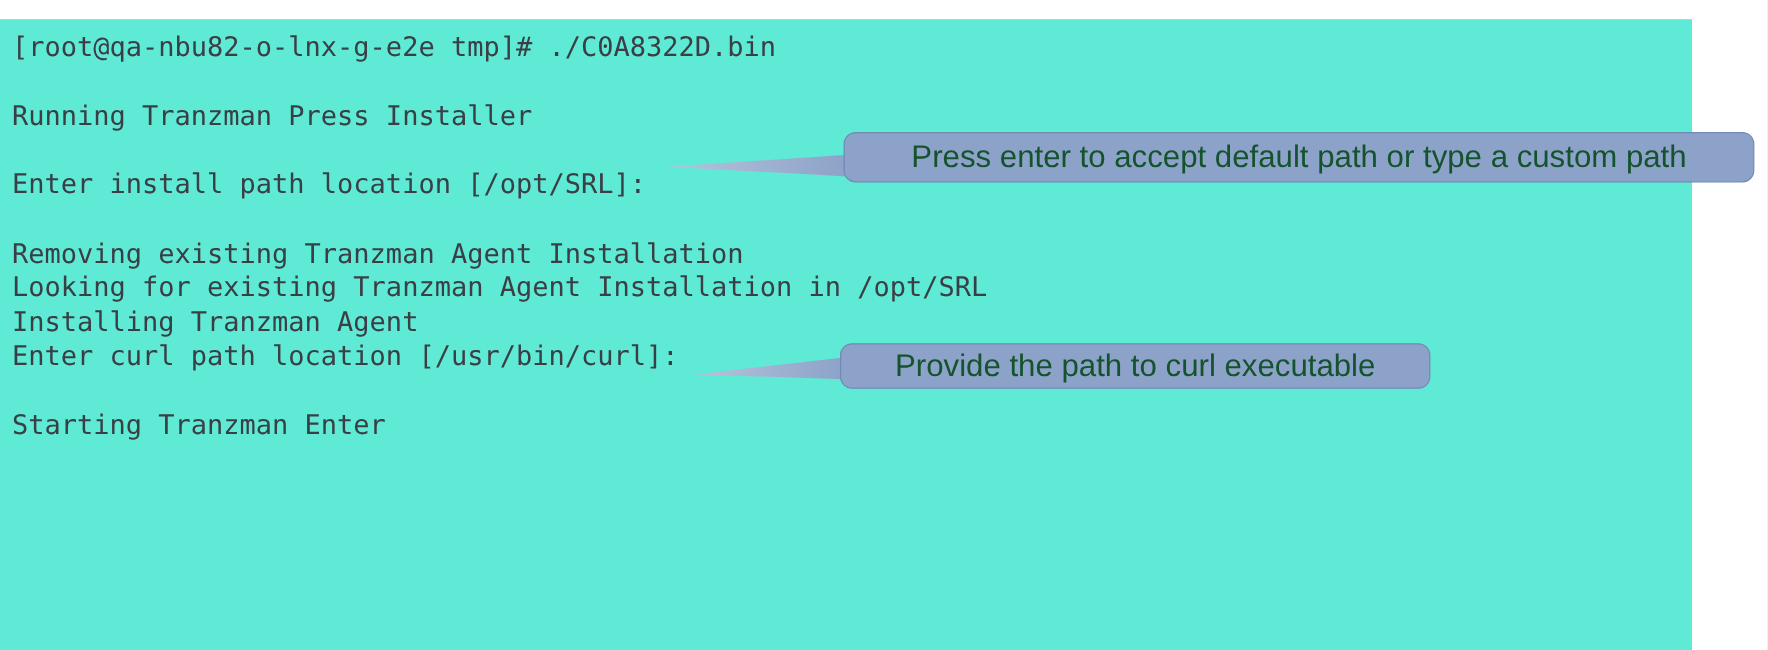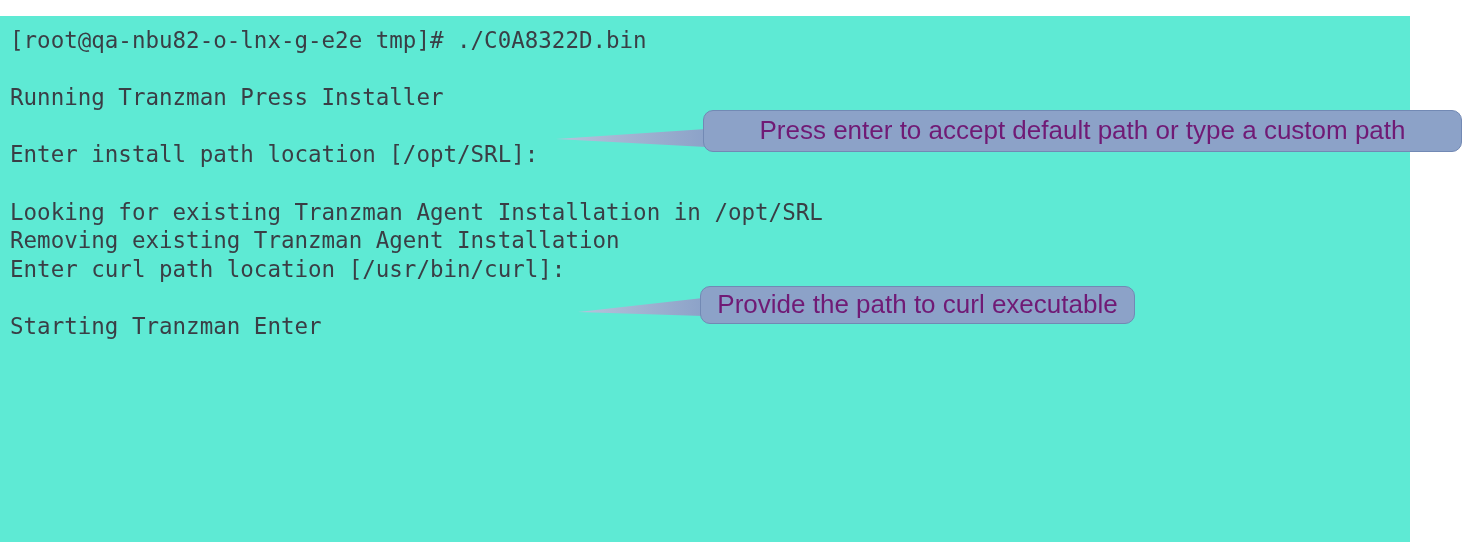--- a/index.html
+++ b/index.html
@@ -28,47 +28,48 @@
     position:absolute;left:0;top:0;width:1473px;height:542px;
     pointer-events:none;
   }
   .callout{
     position:absolute;
     background:#8ca2c8;
     border:1.5px solid #7289b4;
     border-radius:10px;
     box-sizing:border-box;
     font-family:"Liberation Sans", sans-serif;
-    color:#701a75;
+    color:#14532d;
     text-align:center;
     font-size:26px;
     white-space:nowrap;
     overflow:hidden;
   }
   .callout-install{
     left:703px;top:110px;width:759px;height:42px;line-height:39px;
   }
   .callout-curl{
-    left:700px;top:286px;width:435px;height:38px;line-height:35px;text-align:center;
+    left:700px;top:286px;width:492px;height:38px;line-height:35px;text-align:center;
   }
 </style>
 </head>
 <body>
 
 <div class="canvas">
 
   <div class="terminal">
     <div class="tline">[root@qa-nbu82-o-lnx-g-e2e tmp]# ./C0A8322D.bin</div>
     <div class="tline"></div>
     <div class="tline">Running Tranzman Press Installer</div>
     <div class="tline"></div>
     <div class="tline">Enter install path location [/opt/SRL]:</div>
     <div class="tline"></div>
+    <div class="tline">Removing existing Tranzman Agent Installation</div>
     <div class="tline">Looking for existing Tranzman Agent Installation in /opt/SRL</div>
-    <div class="tline">Removing existing Tranzman Agent Installation</div>
+    <div class="tline">Installing Tranzman Agent</div>
     <div class="tline">Enter curl path location [/usr/bin/curl]:</div>
     <div class="tline"></div>
     <div class="tline">Starting Tranzman Enter</div>
     <div class="tline"></div>
     <div class="tline"></div>
     <div class="tline"></div>
   </div>
 
   <div class="page-margin"></div>
 

